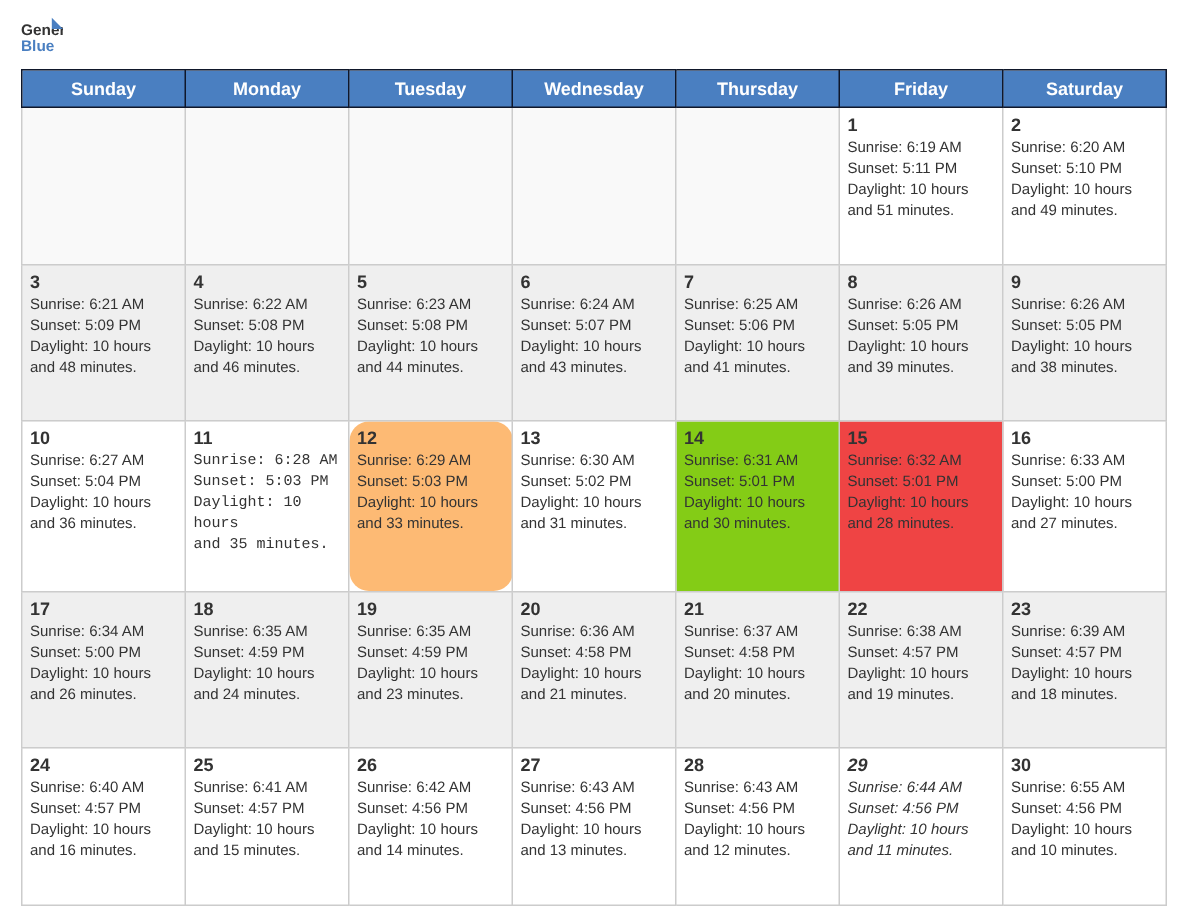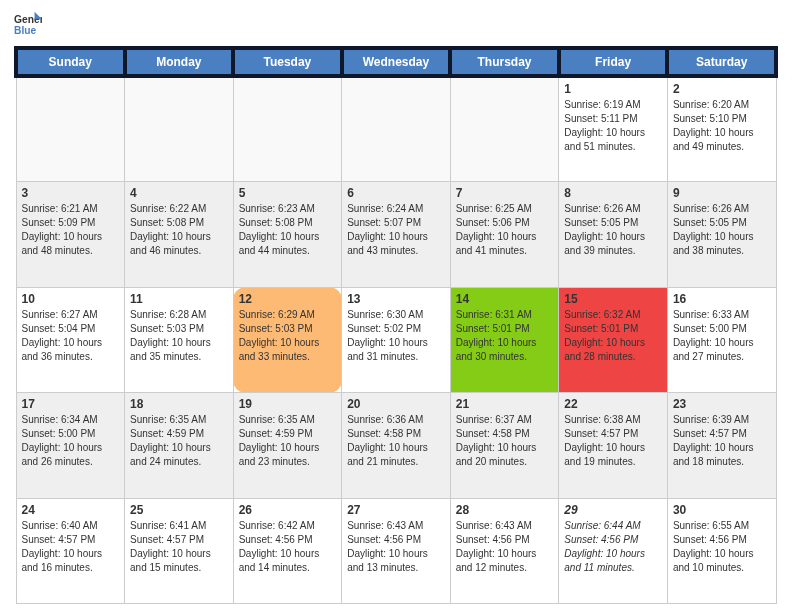--- a/index.html
+++ b/index.html
@@ -53,21 +53,21 @@
       width: 100%;
       table-layout: fixed;
     }
     .calendar th {
       background: #4a7fc1;
       color: #fff;
       font-size: 12px;
       font-weight: bold;
       padding: 5px 4px;
       text-align: center;
-      border: 4px solid #0f172a;
+      border: 1px solid #0f172a;
     }
     .calendar td {
       border: 1px solid #ccc;
       vertical-align: top;
       padding: 4px 5px;
       font-size: 10px;
       color: #333;
       height: 88px;
       background: #fff;
     }
@@ -206,21 +206,21 @@
         <tr>
           <td style="background: rgb(255, 255, 255);">
             <span class="day-num">10</span>
             <div class="day-info" style="white-space: pre-line;">Sunrise: 6:27 AM
 Sunset: 5:04 PM
 Daylight: 10 hours
 and 36 minutes.</div>
           </td>
           <td style="background: rgb(255, 255, 255);">
             <span class="day-num">11</span>
-            <div class="day-info" style="white-space: pre-line;">Sunrise: 6:28 AM
+            <div class="day-info" style="white-space: pre-line; font-family: Liberation Mono, monospace;">Sunrise: 6:28 AM
 Sunset: 5:03 PM
 Daylight: 10 hours
 and 35 minutes.</div>
           </td>
           <td style="background: #fdba74; border-radius: 13px;">
             <span class="day-num">12</span>
             <div class="day-info" style="white-space: pre-line;">Sunrise: 6:29 AM
 Sunset: 5:03 PM
 Daylight: 10 hours
 and 33 minutes.</div>

